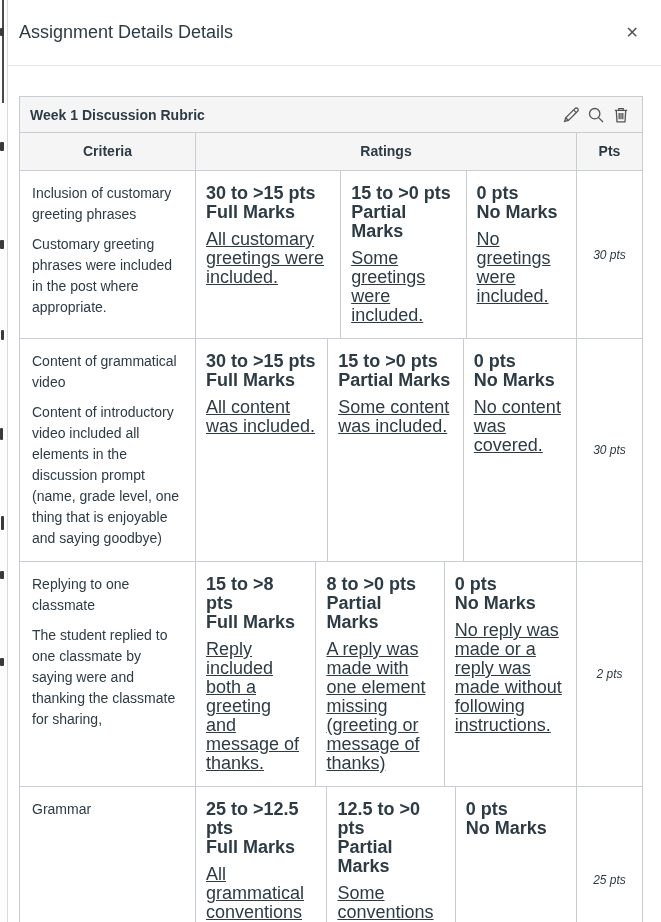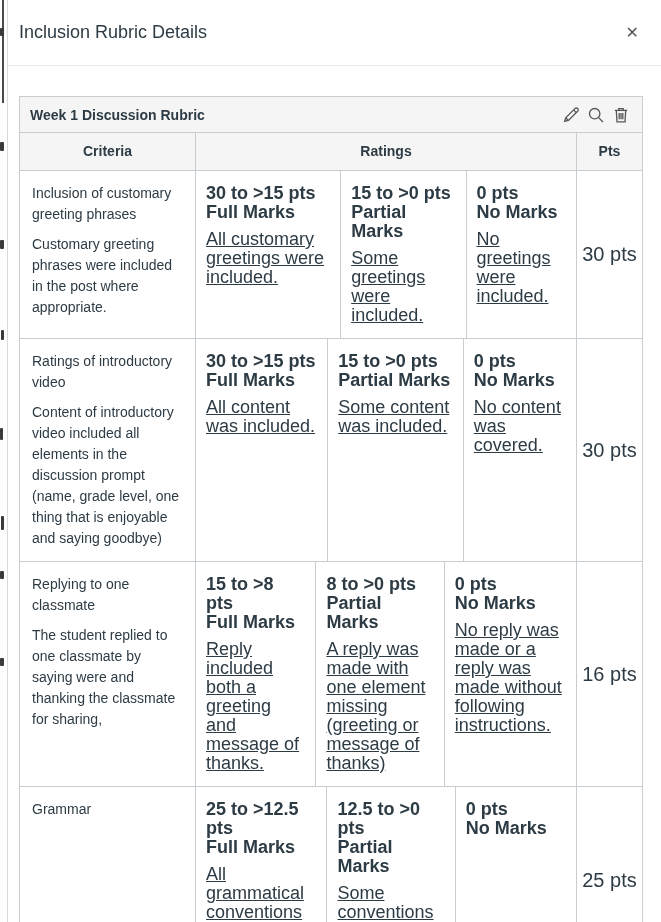--- a/index.html
+++ b/index.html
@@ -67,21 +67,22 @@
   .ratings-wrap{flex:1;display:flex;align-items:stretch;}
   .rating{
     border-right:1px solid var(--border);
     padding:13px 10px;font-size:18px;line-height:19px;
   }
   .rating:last-child{flex:1;}
   .r-range,.r-label{font-weight:700;}
   .r-desc{margin-top:8px;text-decoration:underline;}
   .cell-pts{
     width:65px;display:flex;align-items:center;justify-content:center;
-    font-size:20px;
+    font-size:12px;
+    font-style:italic;
   }
   .total-row{
     display:flex;justify-content:flex-end;align-items:center;
     padding:8px 10px;font-size:15px;min-height:34px;
   }
 </style>
 </head>
 <body>
 
 <div class="page-edge">
@@ -91,21 +92,21 @@
   <div class="frag" style="left:0;top:240px;width:4px;height:9px;"></div>
   <div class="frag" style="left:1px;top:330px;width:3px;height:10px;"></div>
   <div class="frag" style="left:0;top:428px;width:3px;height:12px;"></div>
   <div class="frag" style="left:1px;top:516px;width:3px;height:14px;"></div>
   <div class="frag" style="left:0;top:571px;width:4px;height:8px;"></div>
   <div class="frag" style="left:0;top:658px;width:4px;height:8px;"></div>
 </div>
 
 <div class="modal">
   <div class="modal-header">
-    <h2 class="modal-title">Inclusion Rubric Details</h2>
+    <h2 class="modal-title">Assignment Details Details</h2>
     <button class="close-btn">
       <span>✕</span>
     </button>
   </div>
 
   <div class="modal-body">
     <div class="rubric">
 
       <div class="rubric-bar">
         <span class="rubric-title">Week 1 Discussion Rubric</span>
@@ -168,21 +169,21 @@
             <div class="r-range">0 pts</div>
             <div class="r-label">No Marks</div>
             <div class="r-desc">No greetings were included.</div>
           </div>
         </div>
         <div class="cell-pts">30 pts</div>
       </div>
 
       <div class="crow" style="min-height:222px;">
         <div class="cell-criteria">
-          <div class="crit-title">Ratings of introductory video</div>
+          <div class="crit-title">Content of grammatical video</div>
           <div>Content of introductory video included all elements in the discussion prompt (name, grade level, one thing that is enjoyable and saying goodbye)</div>
         </div>
         <div class="ratings-wrap">
           <div class="rating" style="width:34.7%;">
             <div class="r-range">30 to &gt;15 pts</div>
             <div class="r-label">Full Marks</div>
             <div class="r-desc">All content was included.</div>
           </div>
           <div class="rating" style="width:35.6%;">
             <div class="r-range">15 to &gt;0 pts</div>
@@ -213,21 +214,21 @@
             <div class="r-range">8 to &gt;0 pts</div>
             <div class="r-label">Partial Marks</div>
             <div class="r-desc">A reply was made with one element missing (greeting or message of thanks)</div>
           </div>
           <div class="rating">
             <div class="r-range">0 pts</div>
             <div class="r-label">No Marks</div>
             <div class="r-desc">No reply was made or a reply was made without following instructions.</div>
           </div>
         </div>
-        <div class="cell-pts">16 pts</div>
+        <div class="cell-pts">2 pts</div>
       </div>
 
       <div class="crow" style="min-height:155px;">
         <div class="cell-criteria">
           <div class="crit-title">Grammar</div>
         </div>
         <div class="ratings-wrap">
           <div class="rating" style="width:34.5%;">
             <div class="r-range">25 to &gt;12.5 pts</div>
             <div class="r-label">Full Marks</div>

